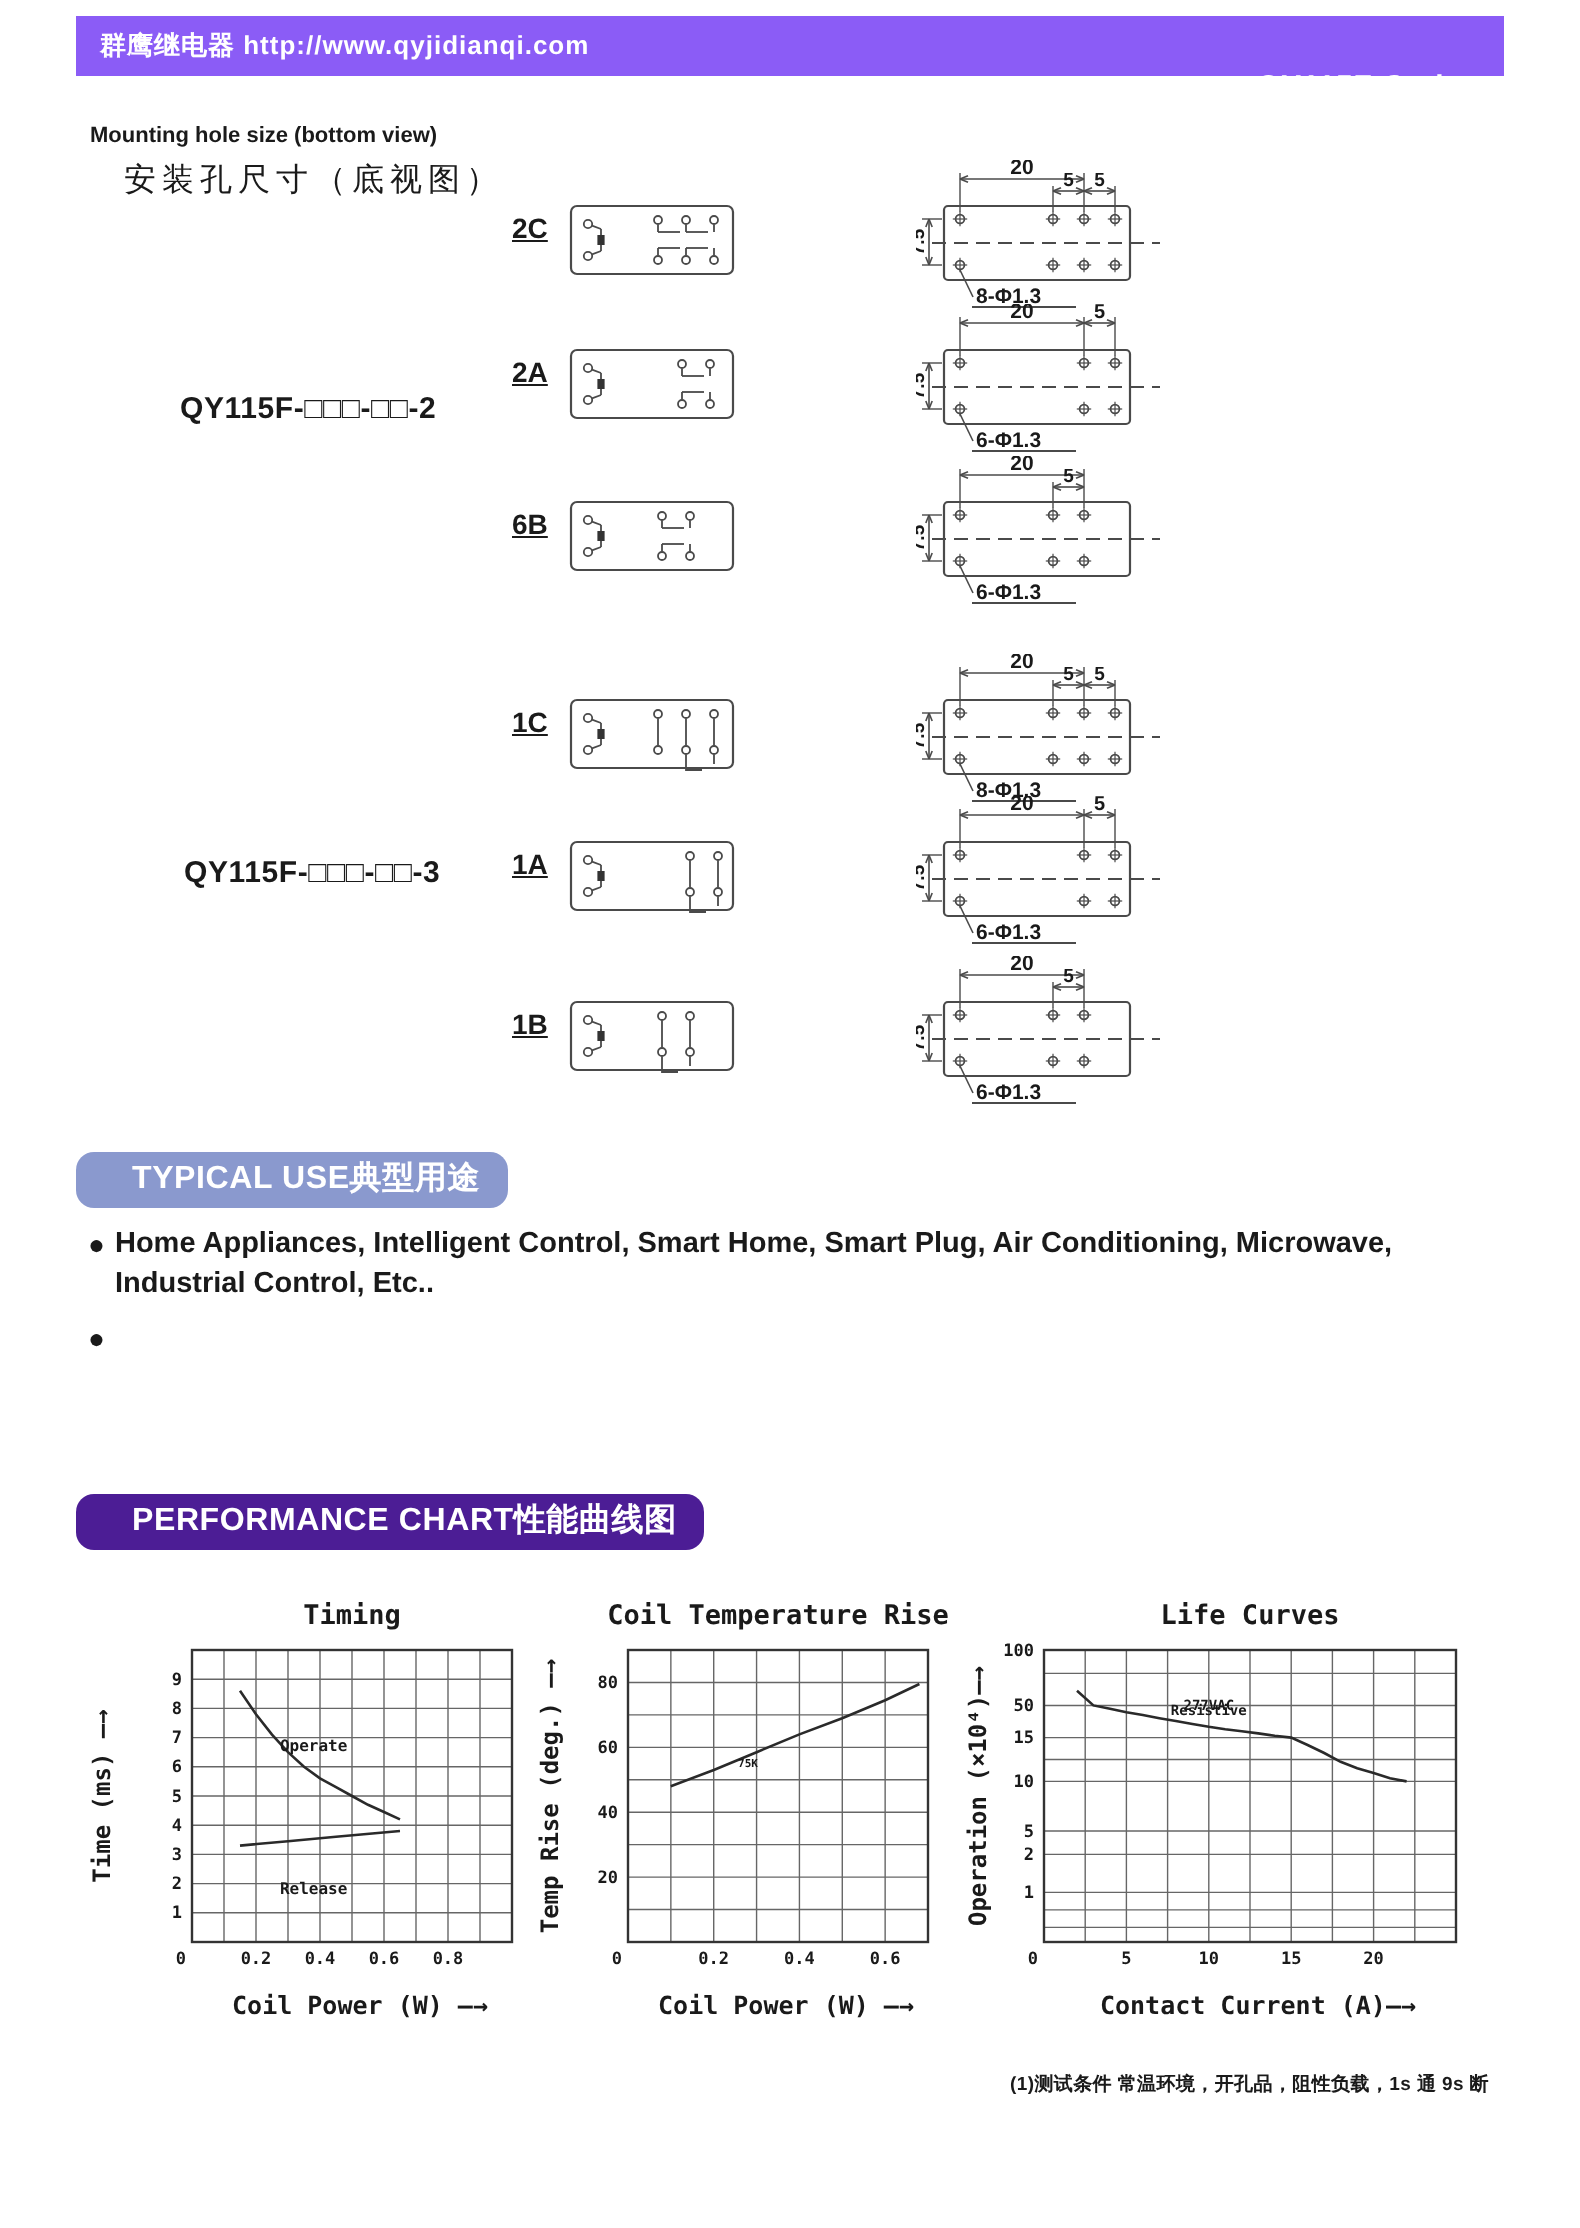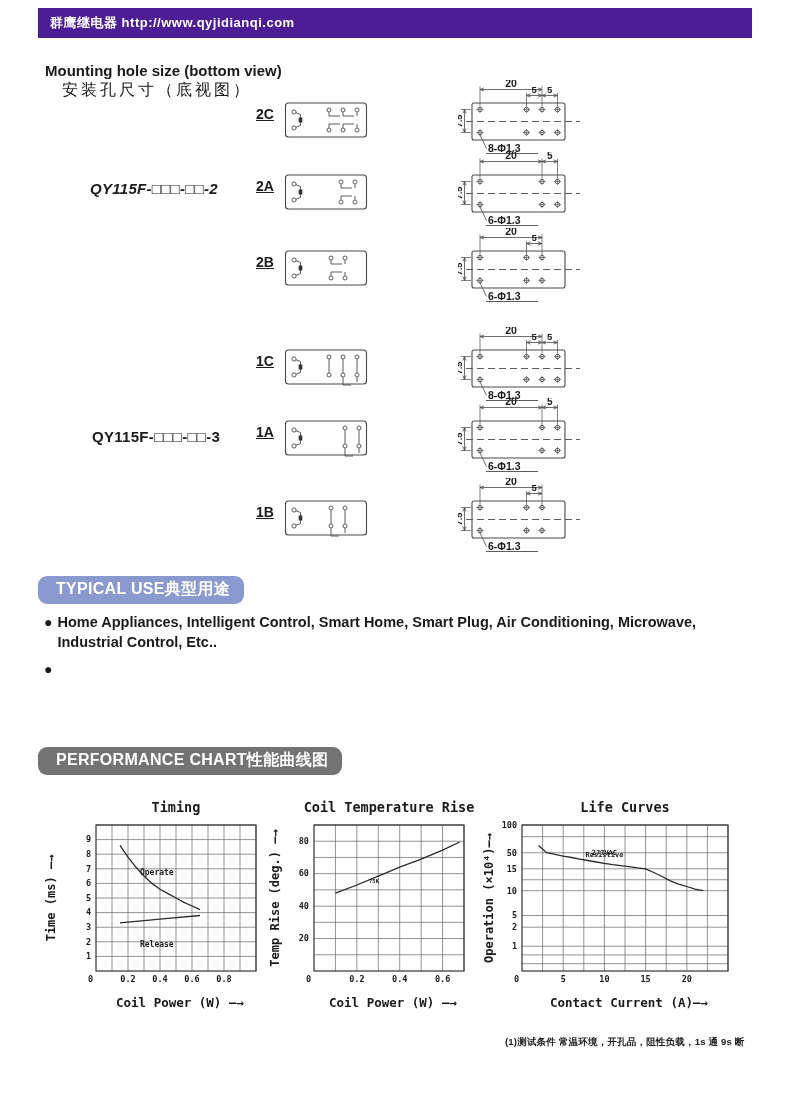--- a/index.html
+++ b/index.html
@@ -7,58 +7,58 @@
         font-family:"Liberation Sans",sans-serif;color:#1a1a1a;overflow:hidden;}
 
   
   .header{position:absolute;left:38px;top:8px;width:714px;height:30px;background:#7281c0;
           color:#fff;display:flex;align-items:center;justify-content:space-between;
           padding:0 12px;box-sizing:border-box;}
   .header .brand{font-weight:bold;font-size:13px;letter-spacing:.5px;}
   .header .series{font-weight:bold;font-size:15px;letter-spacing:.5px;margin-top:40px;}
 
   
-  .m-title-en{position:absolute;left:45px;top:62px;font-weight:bold;font-size:15px;}
+  .m-title-en{position:absolute;left:45px;top:62px;font-weight:bold;font-size:11px;}
   .m-title-zh{position:absolute;left:62px;top:80px;font-weight:normal;font-size:16px;letter-spacing:3px;}
 
   .series-label{position:absolute;font-weight:bold;font-size:15px;letter-spacing:.3px;}
-  #sl2{left:90px;top:180px;font-style:italic;}
+  #sl2{left:90px;top:196px;}
   #sl3{left:92px;top:428px;}
 
   .mrow{position:absolute;left:0;width:790px;height:80px;}
   #row0{top:80px;} #row1{top:152px;} #row2{top:228px;}
   #row3{top:327px;} #row4{top:398px;} #row5{top:478px;}
   .typelabel{position:absolute;left:256px;top:26px;font-weight:bold;font-size:14px;text-decoration:underline;}
   .schem{position:absolute;left:284px;top:20px;}
   .holes{position:absolute;left:458px;top:0;}
 
   
   .pill{position:absolute;background:#8a99ce;color:#fff;font-weight:bold;border-radius:9px;
-        padding:3px 14px 4px 18px;font-size:16px;letter-spacing:.3px;white-space:nowrap;}
+        padding:3px 14px 4px 28px;font-size:16px;letter-spacing:.3px;white-space:nowrap;}
   #pill-typical{left:38px;top:576px;}
   #pill-perf{left:38px;top:747px;}
 
   .bullets{position:absolute;left:44px;top:612px;width:672px;}
   .bullet{display:flex;font-weight:bold;font-size:14.5px;line-height:1.38;margin-bottom:7px;}
   .bullet .dot{margin-right:5px;font-size:14px;line-height:1.5;}
   .bullet.zh{font-size:15.5px;letter-spacing:1px;}
 
   .chart{position:absolute;top:797px;}
   #chart0{left:42px;} #chart1{left:266px;} #chart2{left:480px;}
 
   .notes{position:absolute;left:505px;top:1036px;width:285px;}
   .notes .ntitle{font-weight:bold;font-size:11px;margin-bottom:8px;}
   .notes .nitem{font-weight:bold;font-size:9.5px;margin-bottom:9px;letter-spacing:.2px;}
 </style>
 </head>
 <body>
 
 <div class="page">
 
-  <div class="header" style="background: #4c1d95;">
+  <div class="header" style="background: #8b5cf6;">
     <span class="brand">群鹰继电器  http://www.qyjidianqi.com</span>
     <span class="series">QY115F-Series</span>
   </div>
 
   <div class="m-title-en">Mounting hole size (bottom view)</div>
   <div class="m-title-zh">安装孔尺寸（底视图）</div>
 
   <div class="series-label" id="sl2">QY115F-□□□-□□-2</div>
   <div class="series-label" id="sl3">QY115F-□□□-□□-3</div>
 
@@ -215,21 +215,21 @@
           <line x1="6.5" y1="29.5" x2="8.1" y2="33.5" stroke="#4a4a4a" stroke-width="0.8"></line>
           <line x1="6.5" y1="52.5" x2="8.1" y2="48.5" stroke="#4a4a4a" stroke-width="0.8"></line>
           <line x1="6.5" y1="52.5" x2="4.9" y2="48.5" stroke="#4a4a4a" stroke-width="0.8"></line>
           <text x="4" y="41" font-size="9.5" text-anchor="middle" fill="#1a1a1a" font-weight="bold" font-family="&quot;Liberation Sans&quot;,sans-serif" transform="rotate(-90 4 41)">7.5</text>
           <line x1="22" y1="55" x2="28.5" y2="68.5" stroke="#4a4a4a" stroke-width="0.8"></line>
           <text x="30" y="71.5" font-size="10.5" text-anchor="start" fill="#1a1a1a" font-weight="bold" font-family="&quot;Liberation Sans&quot;,sans-serif">6-Φ1.3</text>
           <line x1="28" y1="73.5" x2="80" y2="73.5" stroke="#4a4a4a" stroke-width="0.9"></line>
         </svg></div>
   </div>
   <div class="mrow" id="row2">
-    <span class="typelabel">2B</span>
+    <span class="typelabel">6B</span>
     <div class="schem"><svg width="84" height="42" viewBox="0 0 84 42">
           <rect x="1.5" y="3" width="81" height="34" rx="3" fill="none" stroke="#4a4a4a" stroke-width="1.1"></rect>
           <circle cx="10" cy="12" r="2.1" fill="none" stroke="#4a4a4a" stroke-width="0.9"></circle>
           <circle cx="10" cy="28" r="2.1" fill="none" stroke="#4a4a4a" stroke-width="0.9"></circle>
           <line x1="12" y1="12.8" x2="16.5" y2="14.5" stroke="#4a4a4a" stroke-width="0.9"></line>
           <line x1="12" y1="27.2" x2="16.5" y2="25.5" stroke="#4a4a4a" stroke-width="0.9"></line>
           <line x1="16.5" y1="14.5" x2="16.5" y2="25.5" stroke="#4a4a4a" stroke-width="0.9"></line>
           <rect x="14.7" y="17.5" width="3.6" height="5" fill="#333"></rect>
           <circle cx="47" cy="10" r="2" fill="none" stroke="#4a4a4a" stroke-width="0.9"></circle>
           <line x1="47" y1="12.2" x2="47" y2="16" stroke="#4a4a4a" stroke-width="0.9"></line>
@@ -517,21 +517,21 @@
   <div class="bullets">
     <div class="bullet">
       <span class="dot">●</span>
       <span>Home Appliances, Intelligent Control, Smart Home, Smart Plug, Air Conditioning, Microwave, Industrial Control, Etc..</span>
     </div>
     <div class="bullet zh">
       <span class="dot">●</span>
     </div>
   </div>
 
-  <div class="pill" id="pill-perf" style="background: #737373;">PERFORMANCE CHART性能曲线图</div>
+  <div class="pill" id="pill-perf" style="background: #4c1d95;">PERFORMANCE CHART性能曲线图</div>
 
   <div class="chart" id="chart0"><svg width="230" height="220" viewBox="0 0 230 220">
         <line x1="70" y1="28" x2="70" y2="174" stroke="#666" stroke-width="0.7"></line>
         <line x1="86" y1="28" x2="86" y2="174" stroke="#666" stroke-width="0.7"></line>
         <line x1="102" y1="28" x2="102" y2="174" stroke="#666" stroke-width="0.7"></line>
         <line x1="118" y1="28" x2="118" y2="174" stroke="#666" stroke-width="0.7"></line>
         <line x1="134" y1="28" x2="134" y2="174" stroke="#666" stroke-width="0.7"></line>
         <line x1="150" y1="28" x2="150" y2="174" stroke="#666" stroke-width="0.7"></line>
         <line x1="166" y1="28" x2="166" y2="174" stroke="#666" stroke-width="0.7"></line>
         <line x1="182" y1="28" x2="182" y2="174" stroke="#666" stroke-width="0.7"></line>

